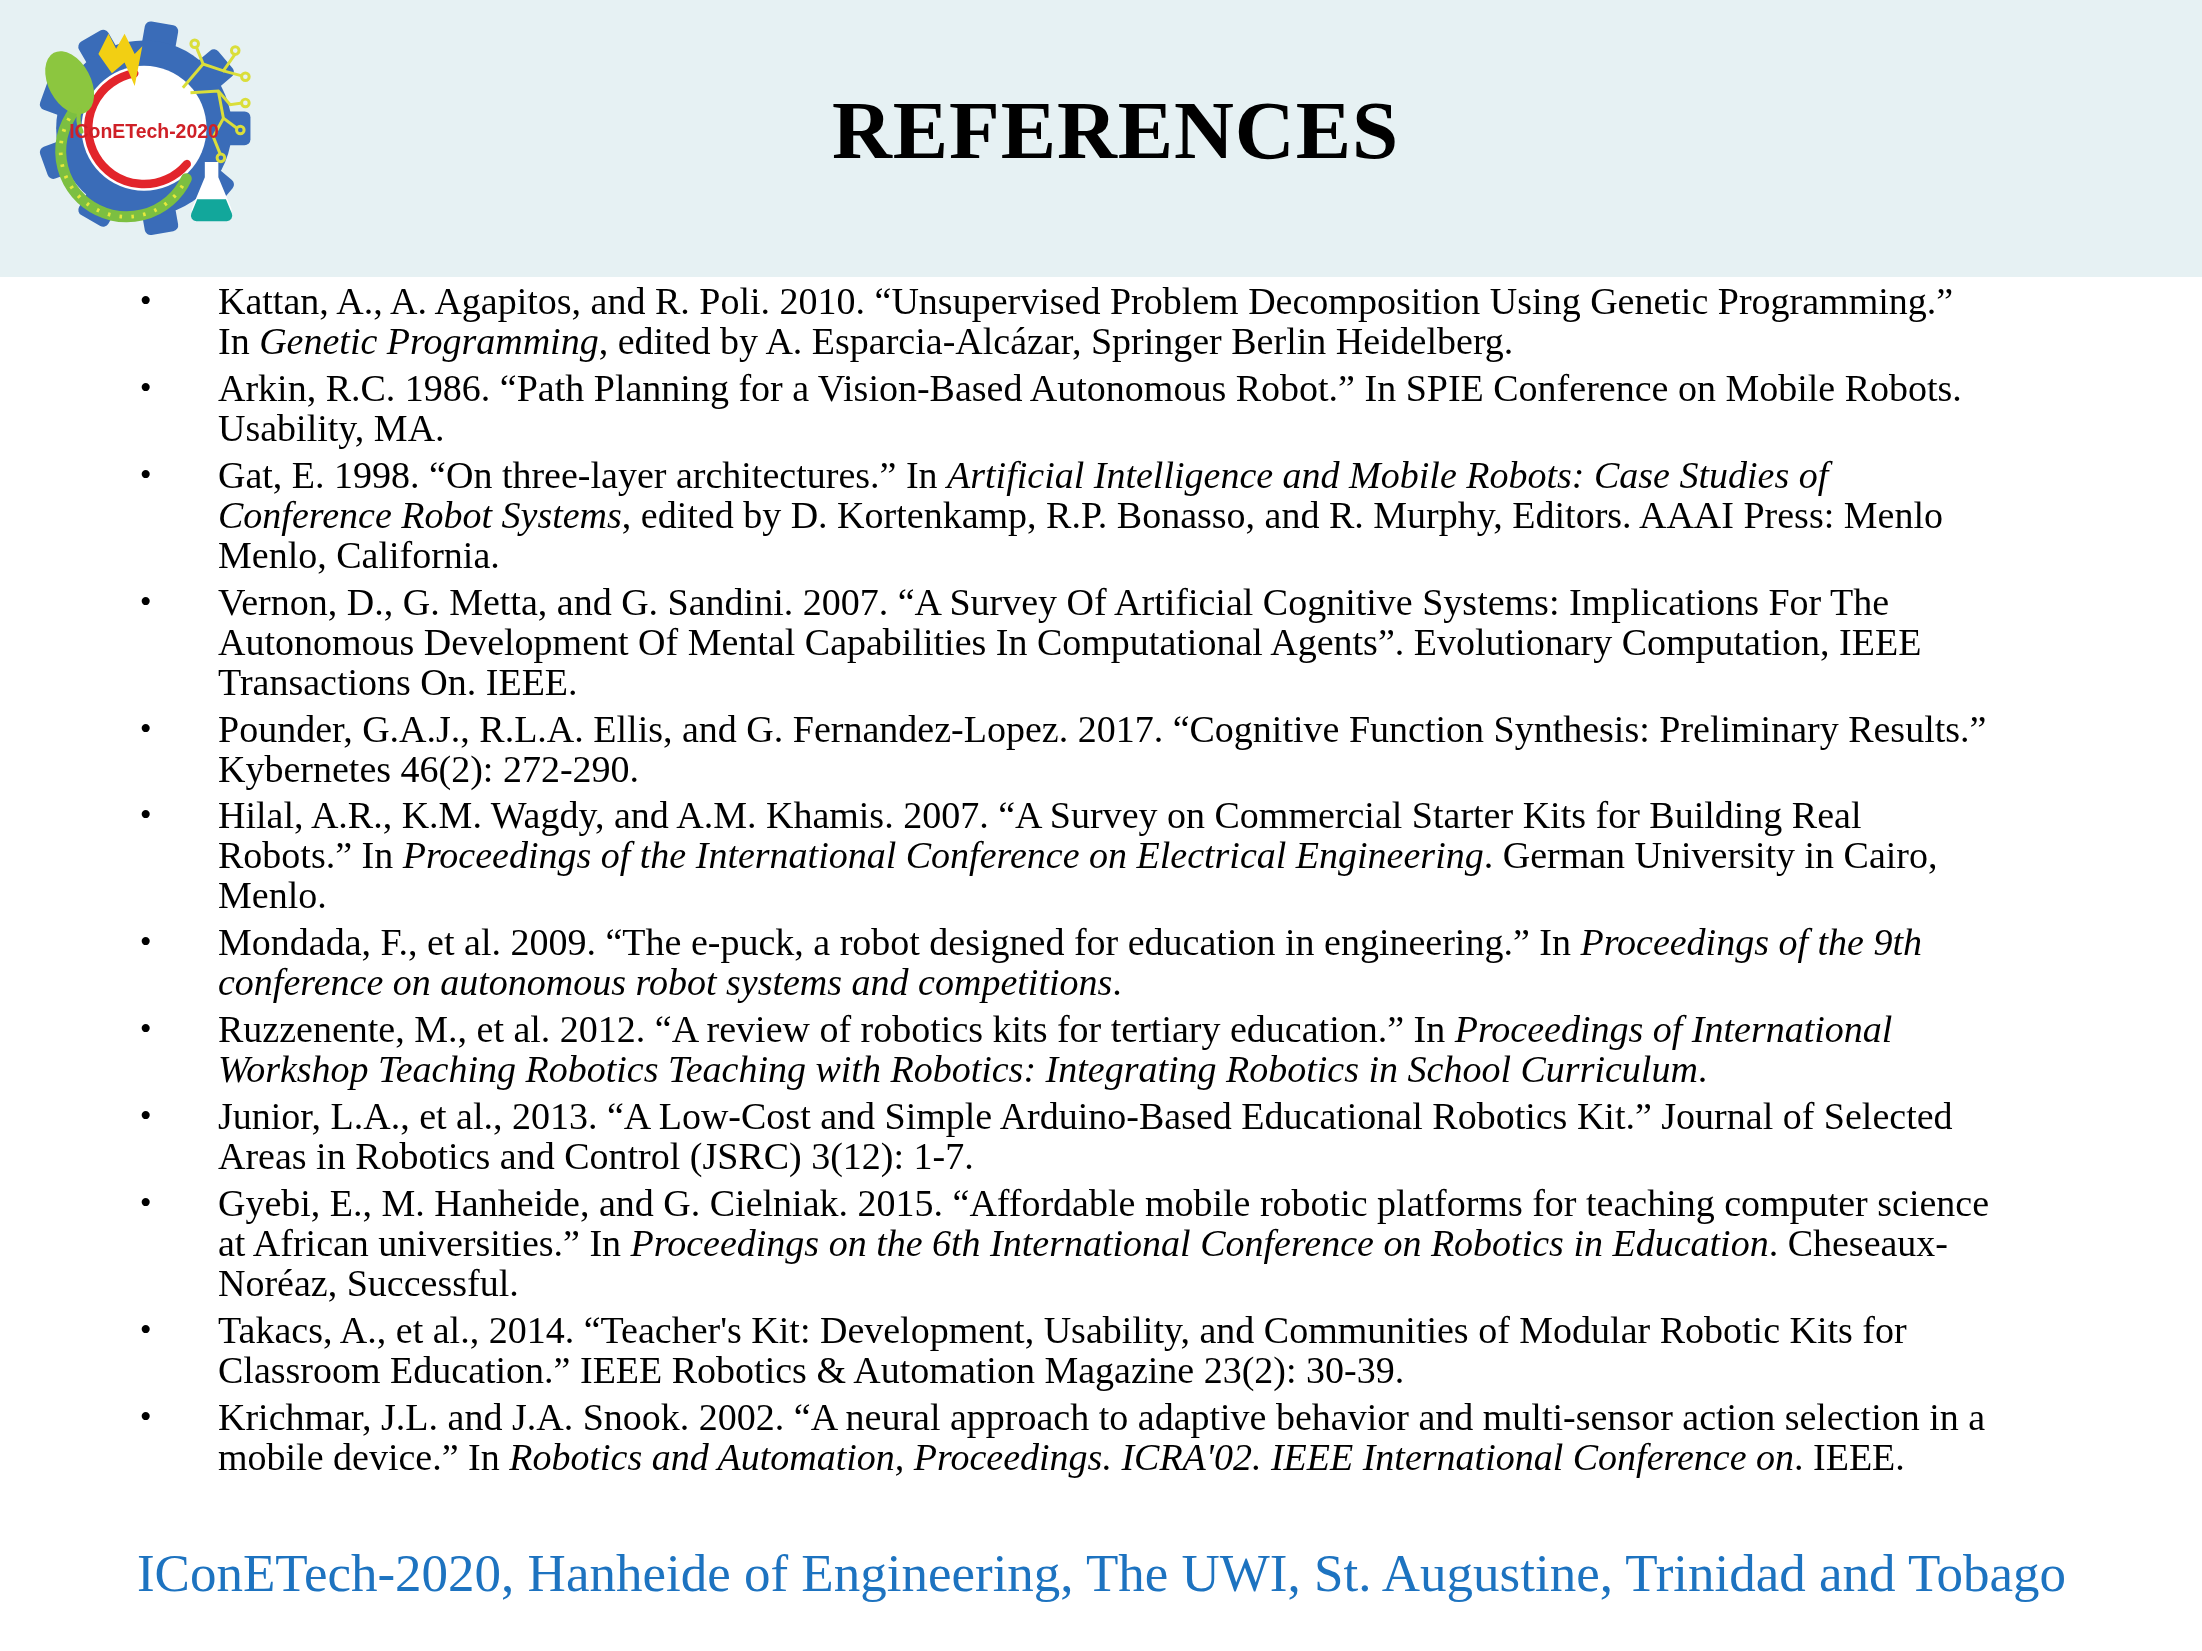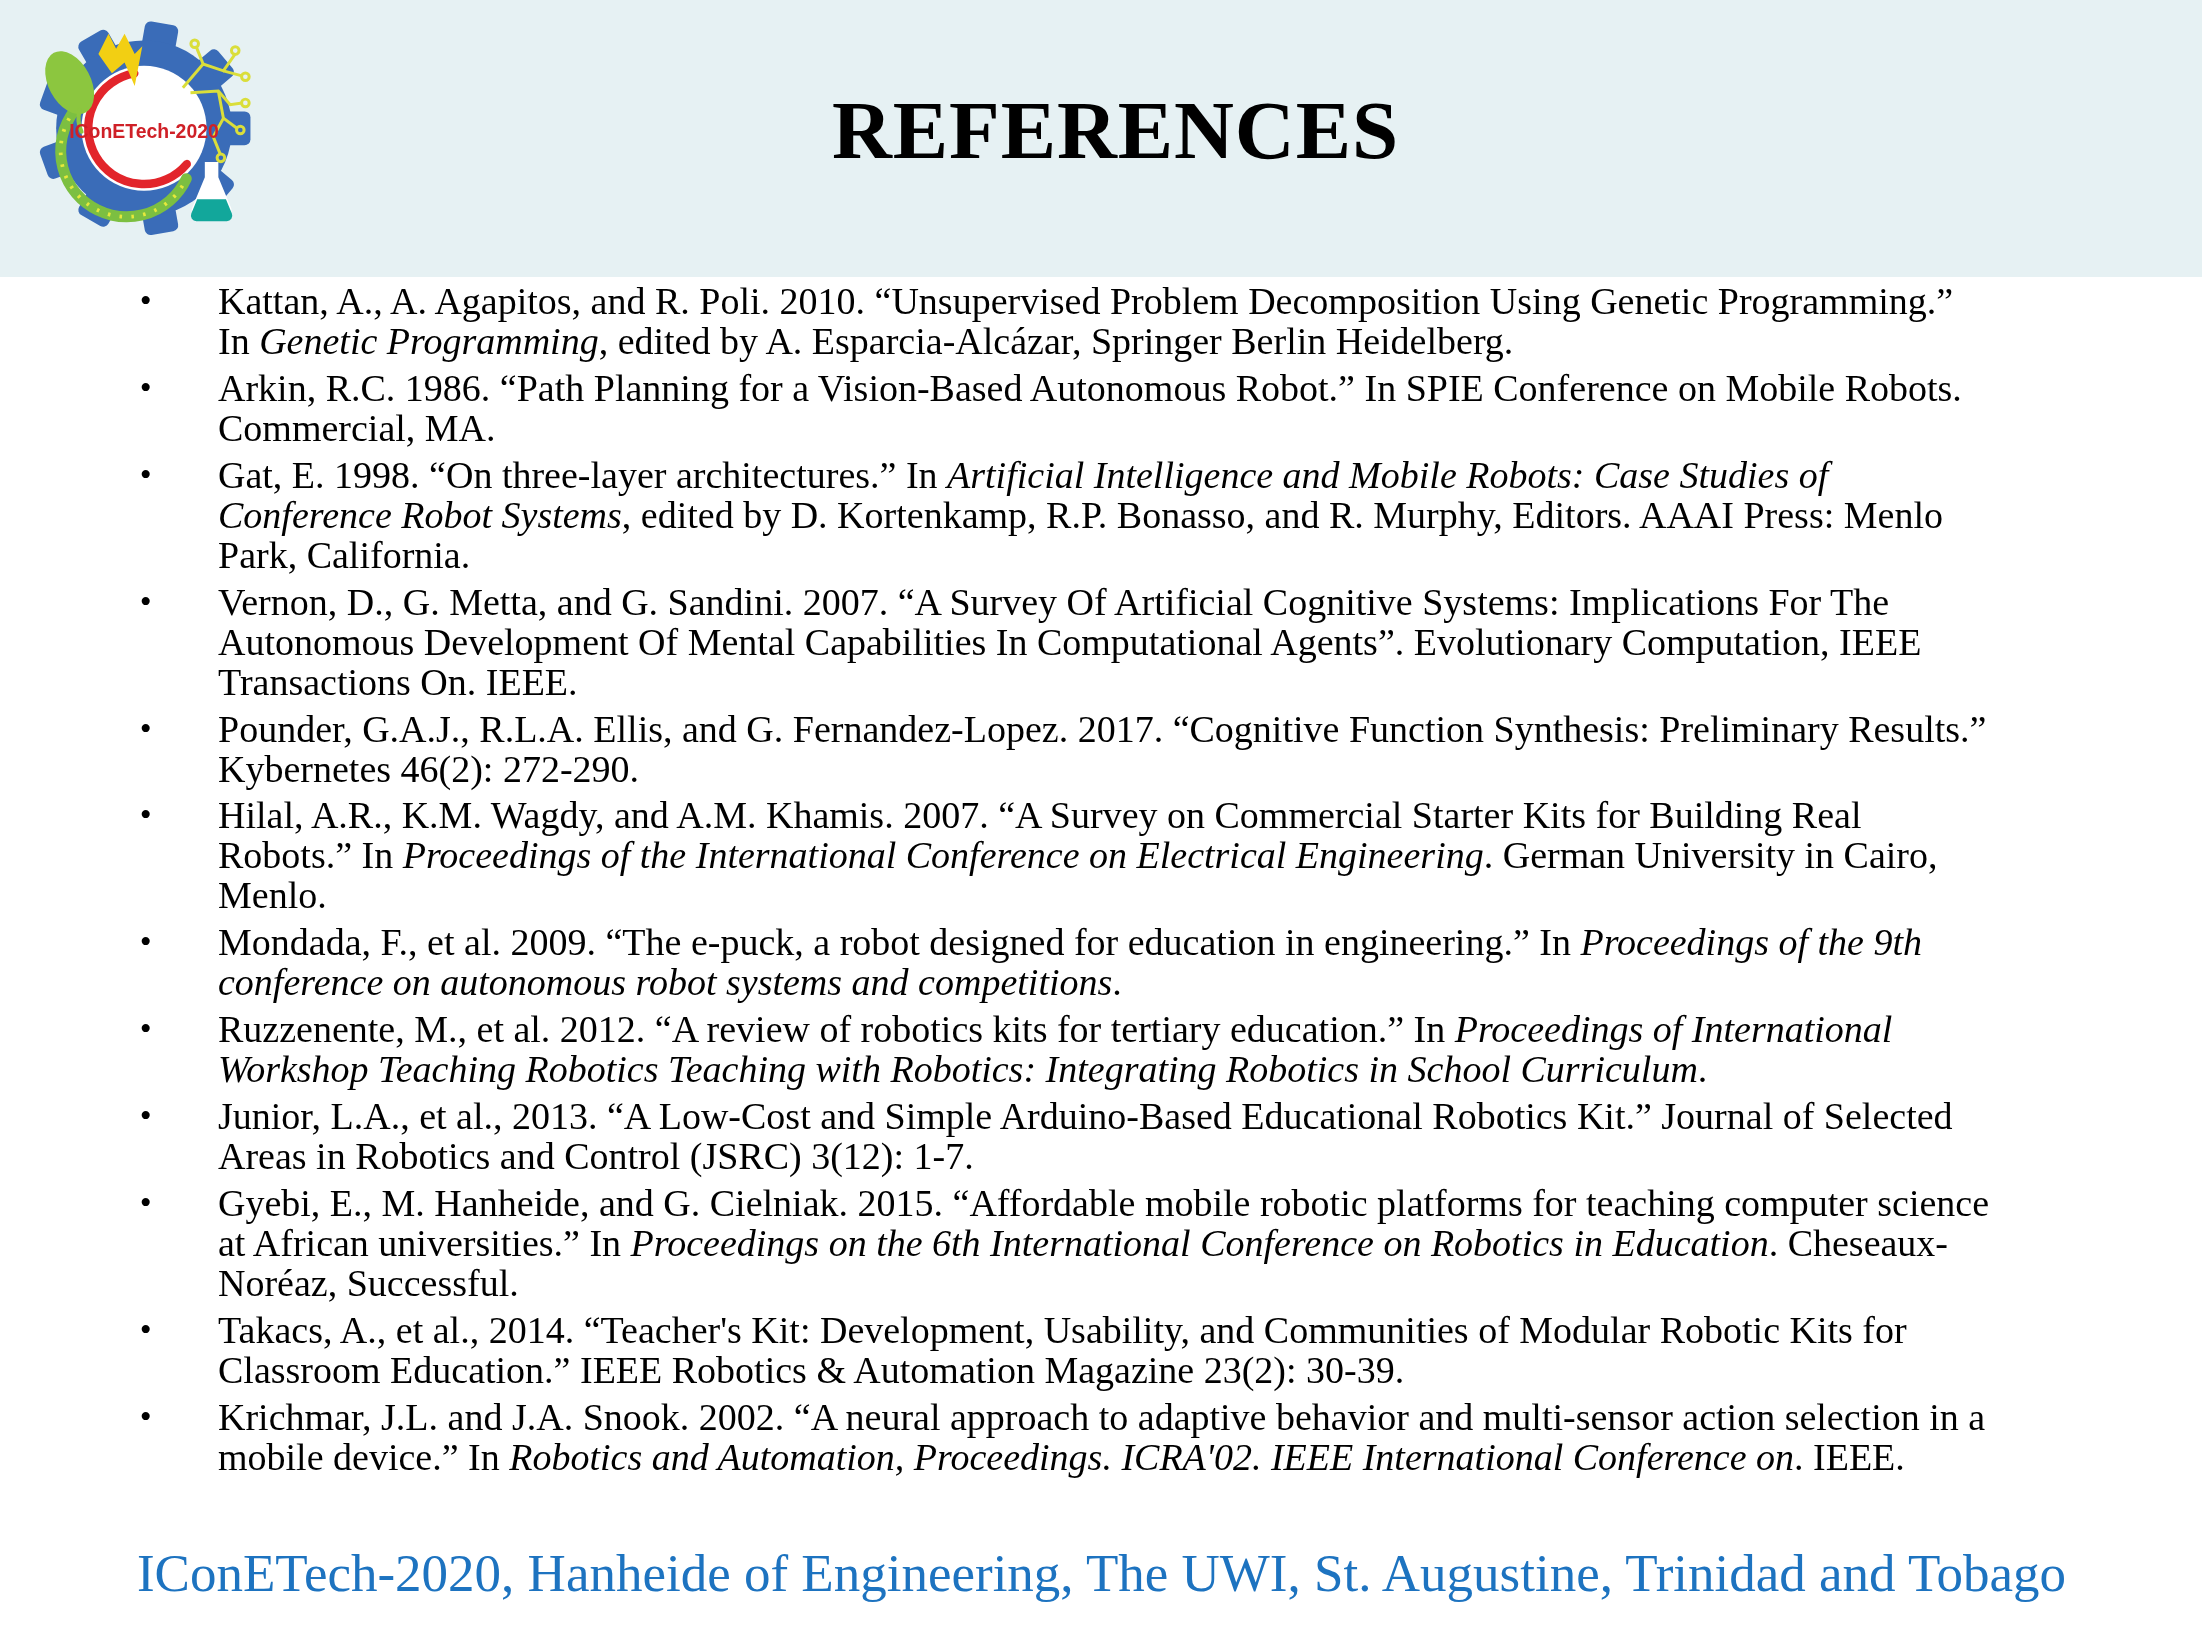--- a/index.html
+++ b/index.html
@@ -119,27 +119,27 @@
 
   <ul class="refs" id="refs">
       <li>
         <span class="bullet">•</span>
         <div><span>Kattan, A., A. Agapitos, and R. Poli. 2010. “Unsupervised Problem Decomposition Using Genetic Programming.”</span></div>
         <div><span>In </span><span class="it">Genetic Programming</span><span>, edited by A. Esparcia-Alcázar, Springer Berlin Heidelberg.</span></div>
       </li>
       <li>
         <span class="bullet">•</span>
         <div><span>Arkin, R.C. 1986. “Path Planning for a Vision-Based Autonomous Robot.” In SPIE Conference on Mobile Robots.</span></div>
-        <div><span>Commercial, MA.</span></div>
+        <div><span>Usability, MA.</span></div>
       </li>
       <li>
         <span class="bullet">•</span>
         <div><span>Gat, E. 1998. “On three-layer architectures.” In </span><span class="it">Artificial Intelligence and Mobile Robots: Case Studies of</span></div>
         <div><span class="it">Conference Robot Systems</span><span>, edited by D. Kortenkamp, R.P. Bonasso, and R. Murphy, Editors. AAAI Press: Menlo</span></div>
-        <div><span>Park, California.</span></div>
+        <div><span>Menlo, California.</span></div>
       </li>
       <li>
         <span class="bullet">•</span>
         <div><span>Vernon, D., G. Metta, and G. Sandini. 2007. “A Survey Of Artificial Cognitive Systems: Implications For The</span></div>
         <div><span>Autonomous Development Of Mental Capabilities In Computational Agents”. Evolutionary Computation, IEEE</span></div>
         <div><span>Transactions On. IEEE.</span></div>
       </li>
       <li>
         <span class="bullet">•</span>
         <div><span>Pounder, G.A.J., R.L.A. Ellis, and G. Fernandez-Lopez. 2017. “Cognitive Function Synthesis: Preliminary Results.”</span></div>

